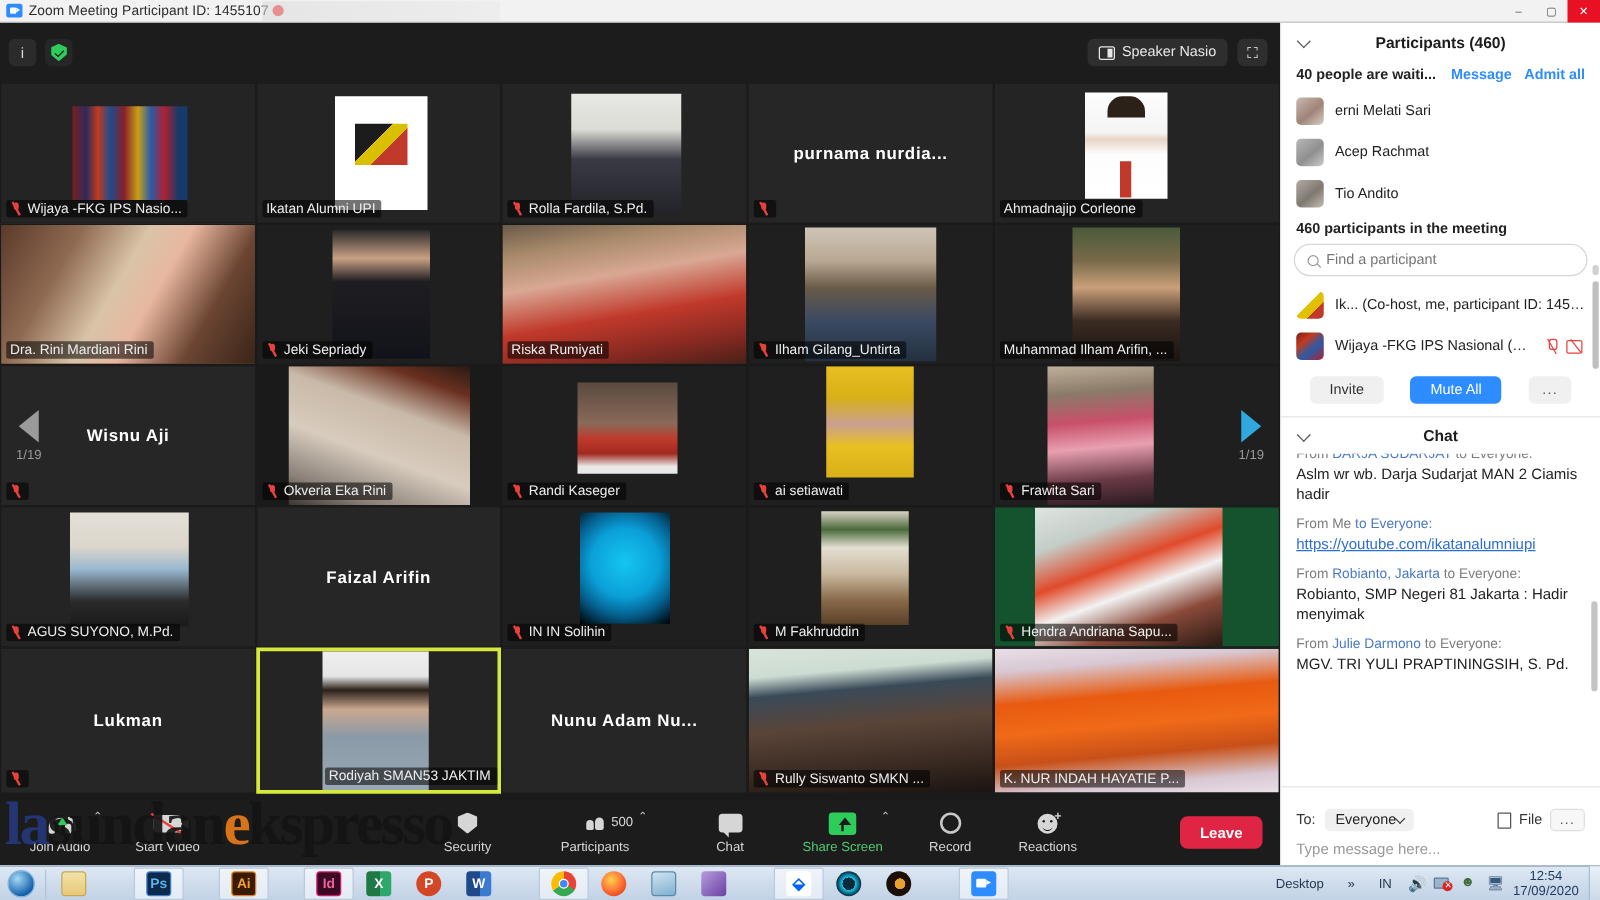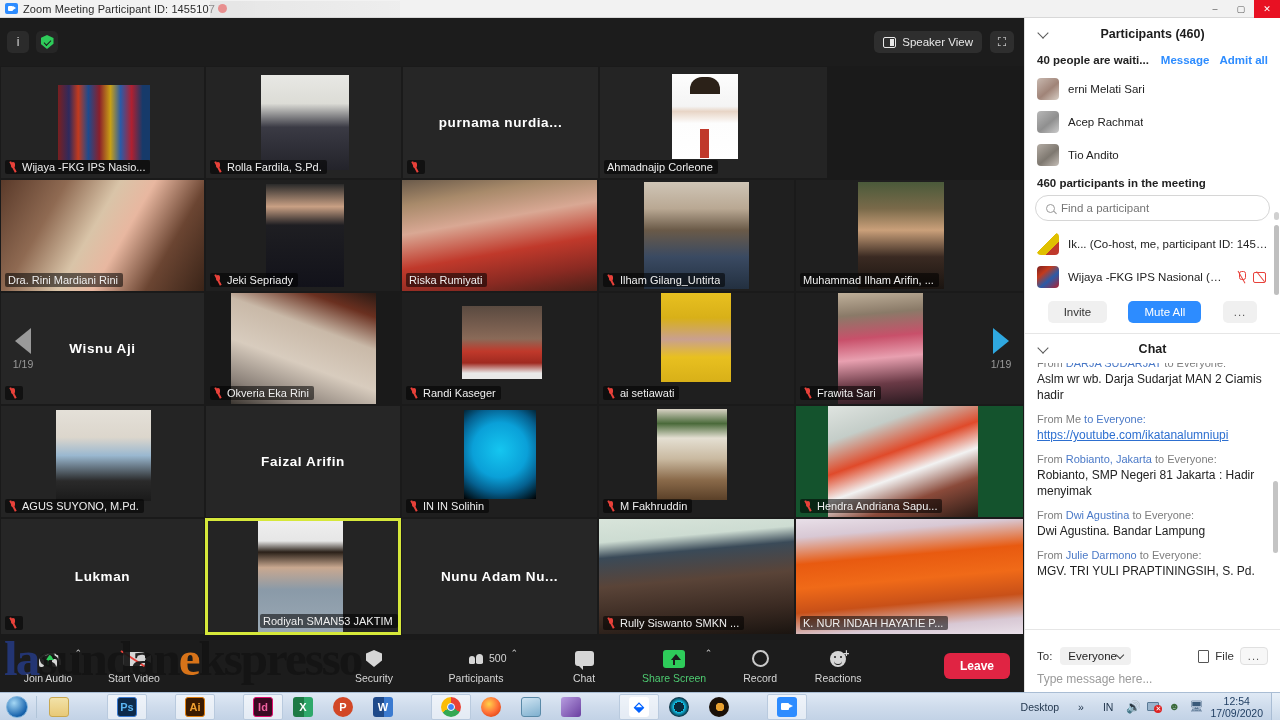--- a/index.html
+++ b/index.html
@@ -330,34 +330,41 @@
   </div>
 
   <div class="zoom-top">
     <div class="pill">i</div>
     <div class="pill sec">
         <div class="shield"></div>
       </div>
     <div class="topbar-right">
       <div class="view-btn">
         <span class="vb-ico"></span>
-        <span>Speaker View</span>
+        <span>Speaker Nasio</span>
       </div>
       <div class="fs-btn">⛶</div>
     </div>
   </div>
 
   <div class="grid">
 
     <div class="row" style="height:113px">
       <div class="cell" style="width:205px;height:113px;background:#242424">
         <div class="vid-thumb" style="left:57px;width:92px;top:18px;bottom:18px;background:linear-gradient(90deg,#7a1f1f 0%,#2e2a5e 12%,#c23a1d 22%,#1d4b8e 33%,#8a1f2a 45%,#c8a015 57%,#2a5ba8 68%,#b02030 80%,#163a6a 92%)"></div>
         <div class="namebar">
           <span class="mic-mute"></span>
           <span class="nm">Wijaya -FKG IPS Nasio...</span>
+        </div>
+      </div>
+      <div class="cell" style="width:196px;height:113px;background:#242424">
+        <div class="vid-thumb" style="left:62px;width:74px;top:10px;bottom:10px;background:#fff"></div>
+        <div class="vid-thumb" style="left:78px;width:42px;top:32px;bottom:46px;background:linear-gradient(135deg,#1c1c1c 40%,#d8c000 40%,#d8c000 60%,#c0392b 60%)"></div>
+        <div class="namebar">
+          <span class="nm">Ikatan Alumni UPI</span>
         </div>
       </div>
       <div class="cell" style="width:197px;height:113px;background:#242424">
         <div class="vid-thumb" style="left:55px;width:88px;top:8px;bottom:8px;background:linear-gradient(180deg,#e8e8e4 0%,#dcdcd6 30%,#3a3a44 55%,#23232a 100%)"></div>
         <div class="namebar">
           <span class="mic-mute"></span>
           <span class="nm">Rolla Fardila, S.Pd.</span>
         </div>
       </div>
       <div class="cell" style="width:197px;height:113px;background:#262626">
@@ -664,26 +671,20 @@
         </div>
         <div class="msg-text">
           <a href="#">https://youtube.com/ikatanalumniupi</a>
         </div>
       </div>
       <div class="msg">
         <div class="msg-from">
           <span>From </span><b>Robianto, Jakarta</b><span> to Everyone:</span>
         </div>
         <div class="msg-text">Robianto, SMP Negeri 81 Jakarta : Hadir menyimak</div>
-      </div>
-      <div class="msg">
-        <div class="msg-from">
-          <span>From </span><b>Dwi Agustina</b><span> to Everyone:</span>
-        </div>
-        <div class="msg-text">Dwi Agustina. Bandar Lampung</div>
       </div>
       <div class="msg">
         <div class="msg-from">
           <span>From </span><b>Julie Darmono</b><span> to Everyone:</span>
         </div>
         <div class="msg-text">MGV.  TRI YULI PRAPTININGSIH, S. Pd.</div>
       </div>
       <div class="scrollbar" style="top:118px;height:72px;"></div>
     </div>
 

